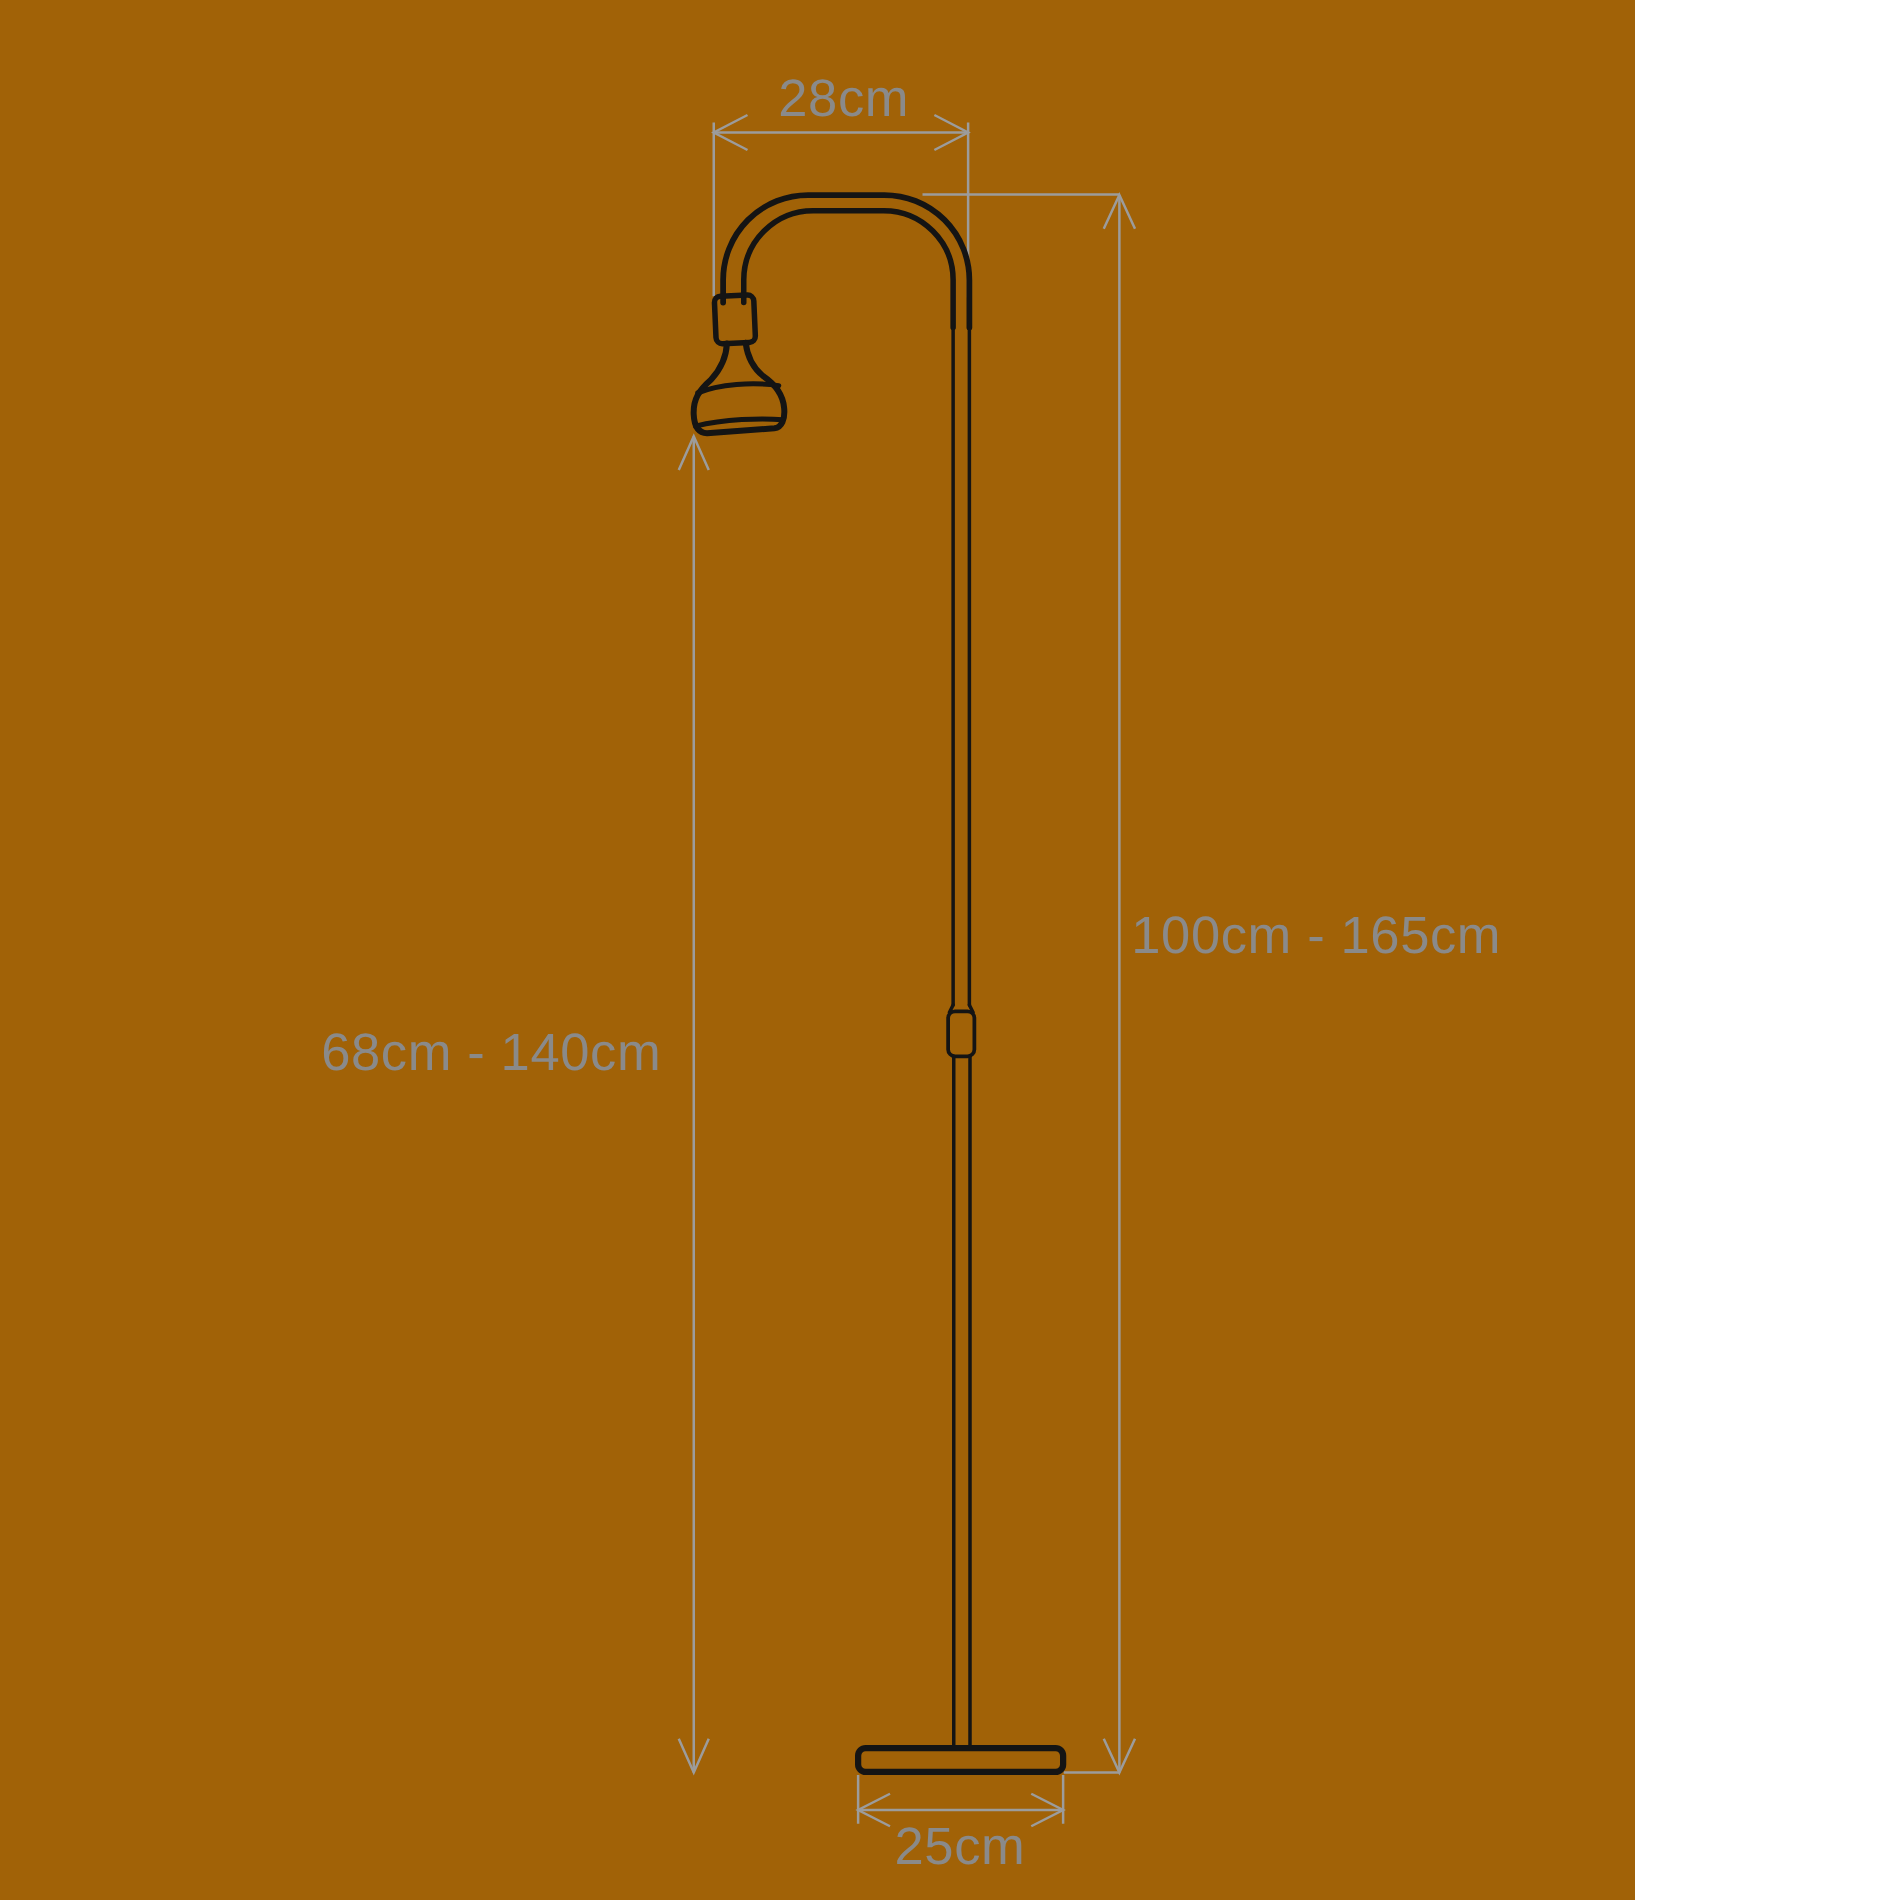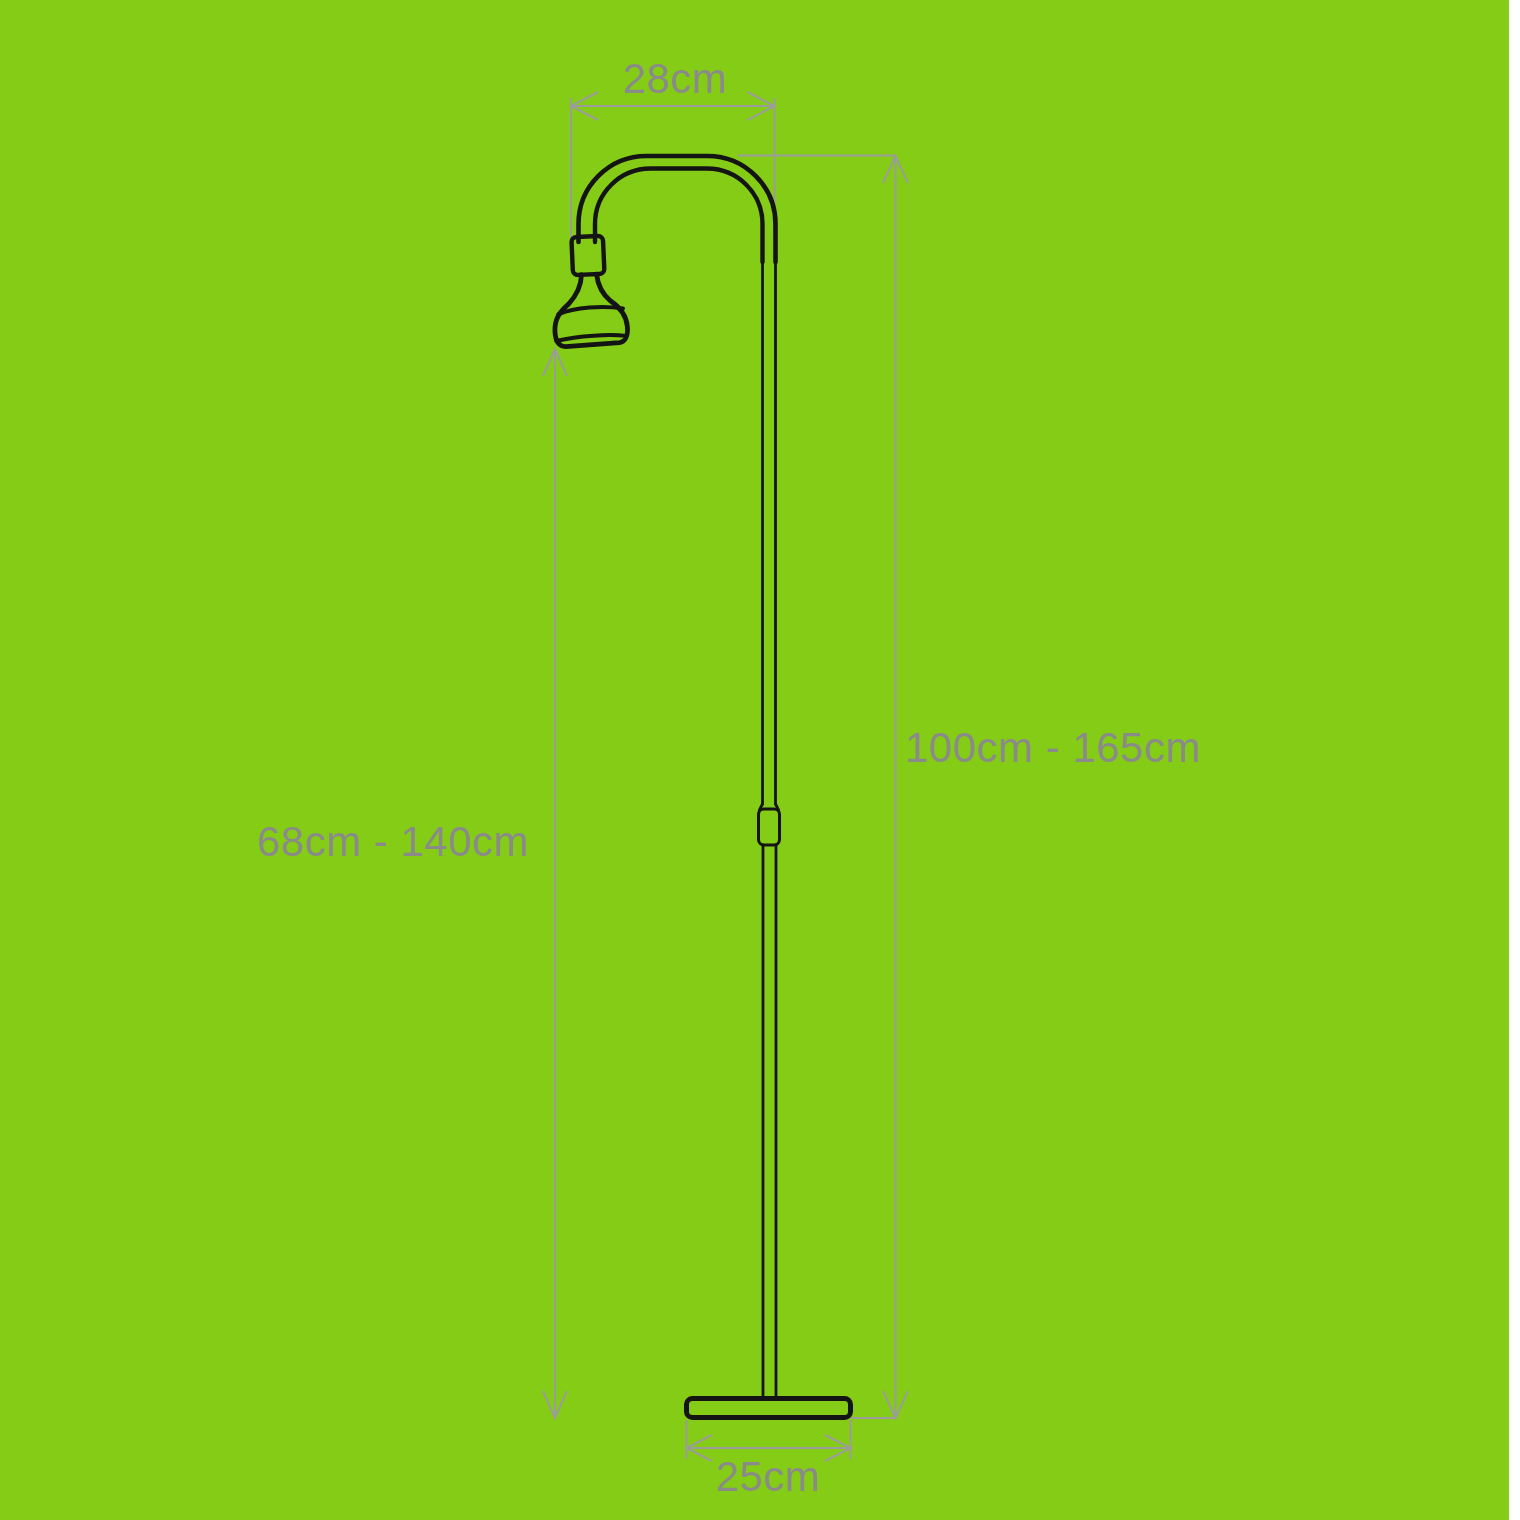--- a/index.html
+++ b/index.html
@@ -2,23 +2,23 @@
 <html><head>
 <meta charset="utf-8">
 <style>
   html, body {
     margin: 0;
     padding: 0;
     background: #ffffff;
   }
   .canvas {
     position: relative;
-    width: 1509px;
+    width: 1308px;
     height: 1520px;
-    background: #84cc16;
+    background: #a16207;
     overflow: hidden;
     font-family: "Liberation Sans", "DejaVu Sans", sans-serif;
   }
   .canvas svg {
     position: absolute;
     left: 0;
     top: 0;
   }
   .dim-stroke {
     stroke: #9c9c9c;

